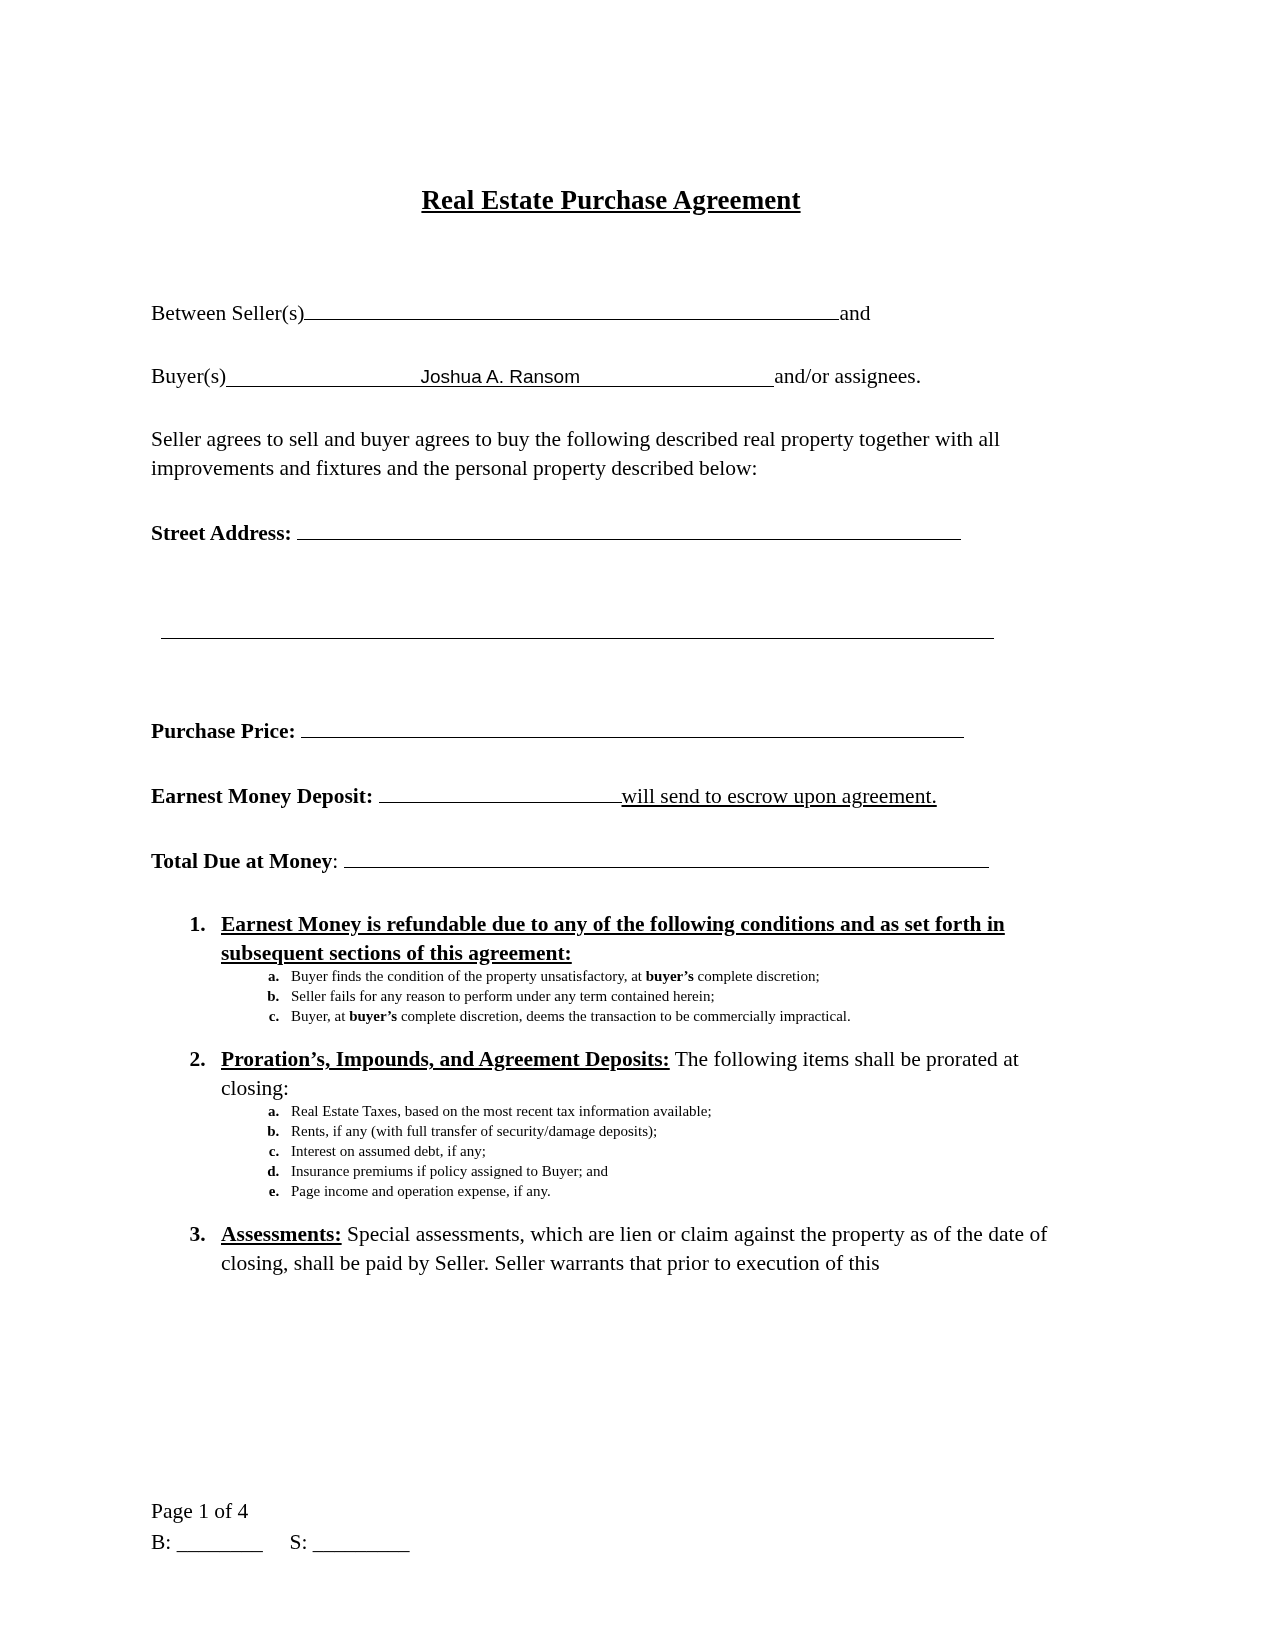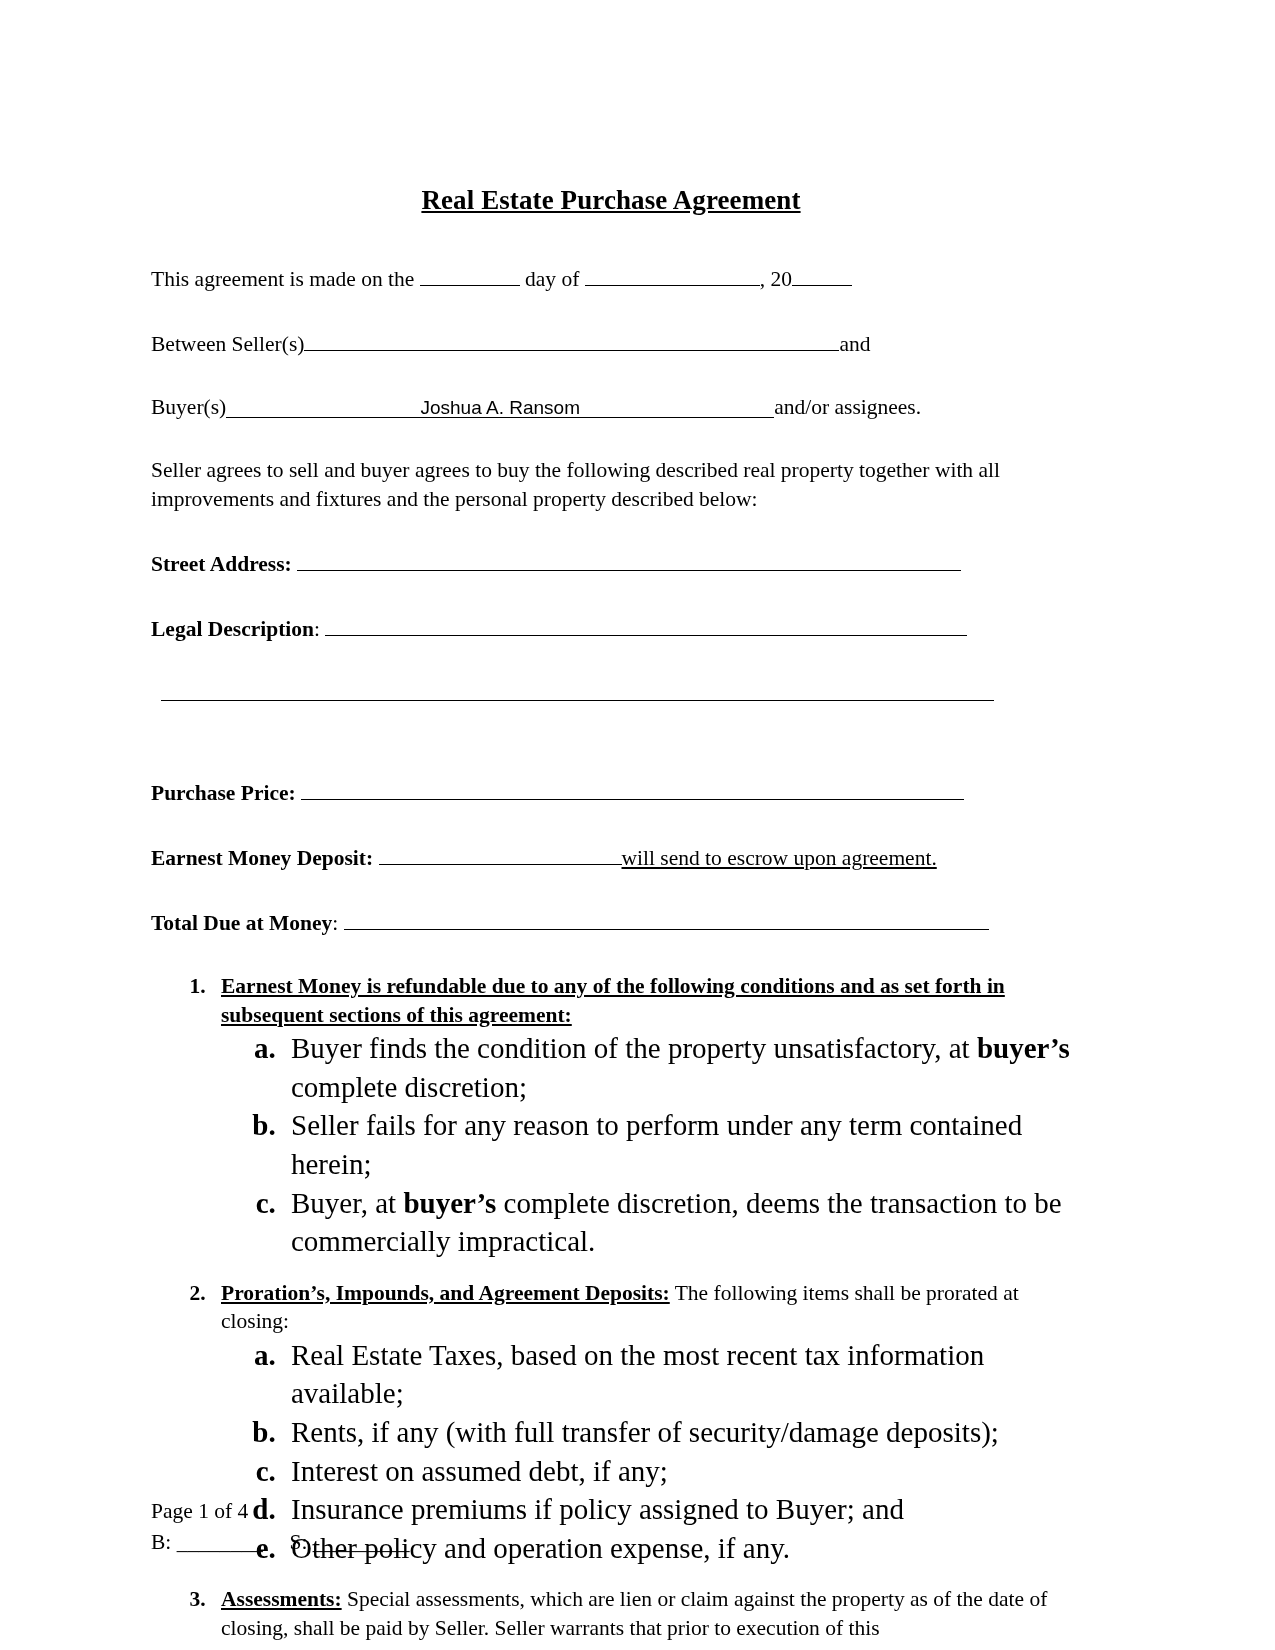--- a/index.html
+++ b/index.html
@@ -77,21 +77,21 @@
     margin-bottom: 4px;
     padding-left: 10px;
   }
   ol.lvl1 > li::marker {
     font-weight: bold;
   }
   ol.lvla {
     list-style-type: lower-alpha;
     margin: 0;
     padding-left: 62px;
-    font-size: 29px;
+    font-size: 15px;
     line-height: 1.33;
   }
   ol.lvla > li::marker {
     font-weight: bold;
   }
   ol.lvla > li {
     padding-left: 8px;
   }
   .hdr-underline-bold {
     font-weight: bold;
@@ -111,23 +111,20 @@
 <body>
 
 <div class="page">
 
   <div class="content">
 
     <h1 class="doc-title">Real Estate Purchase Agreement</h1>
 
     <div class="spacer-lg"></div>
 
-    <div class="line-row">
-      <span>This agreement is made on the </span><span class="fill" style="width:100px;height:22px;"></span><span> day of </span><span class="fill" style="width:175px;height:22px;"></span><span>, 20</span><span class="fill" style="width:60px;height:22px;"></span>
-    </div>
 
     <div class="spacer-md"></div>
 
     <div class="line-row">
       <span>Between Seller(s)</span><span class="fill-underline-text" style="width:535px;height:22px;"></span><span>and</span>
     </div>
 
     <div class="spacer-md"></div>
 
     <div class="line-row">
@@ -140,24 +137,20 @@
 
     <div class="spacer-md"></div>
 
     <div class="line-row">
       <span class="lbl-bold">Street Address:</span>
       <span class="fill" style="width:664px;height:22px;"></span>
     </div>
 
     <div class="spacer-md"></div>
 
-    <div class="line-row">
-      <span class="lbl-bold">Legal Description</span><span>:</span>
-      <span class="fill" style="width:642px;height:22px;"></span>
-    </div>
 
     <div class="spacer-md"></div>
 
     <div class="line-row" style="padding-left:10px;">
       <span class="fill" style="width:833px;height:22px;"></span>
     </div>
 
     <div class="spacer-md"></div>
 
 
@@ -194,21 +187,21 @@
         </ol>
       </li>
 
       <li style="margin-top:18px;">
         <span class="hdr-underline-bold">Proration’s, Impounds, and Agreement Deposits:</span><span> The following items shall be prorated at closing:</span>
         <ol class="lvla">
           <li><span>Real Estate Taxes, based on the most recent tax information available;</span></li>
           <li><span>Rents, if any (with full transfer of security/damage deposits);</span></li>
           <li><span>Interest on assumed debt, if any;</span></li>
           <li><span>Insurance premiums if policy assigned to Buyer; and</span></li>
-          <li><span>Other policy and operation expense, if any.</span></li>
+          <li><span>Page income and operation expense, if any.</span></li>
         </ol>
       </li>
 
       <li style="margin-top:18px;">
         <span class="hdr-underline-bold">Assessments:</span><span> Special assessments, which are lien or claim against the property as of the date of closing, shall be paid by Seller. Seller warrants that prior to execution of this</span>
       </li>
     </ol>
 
   </div>
 

